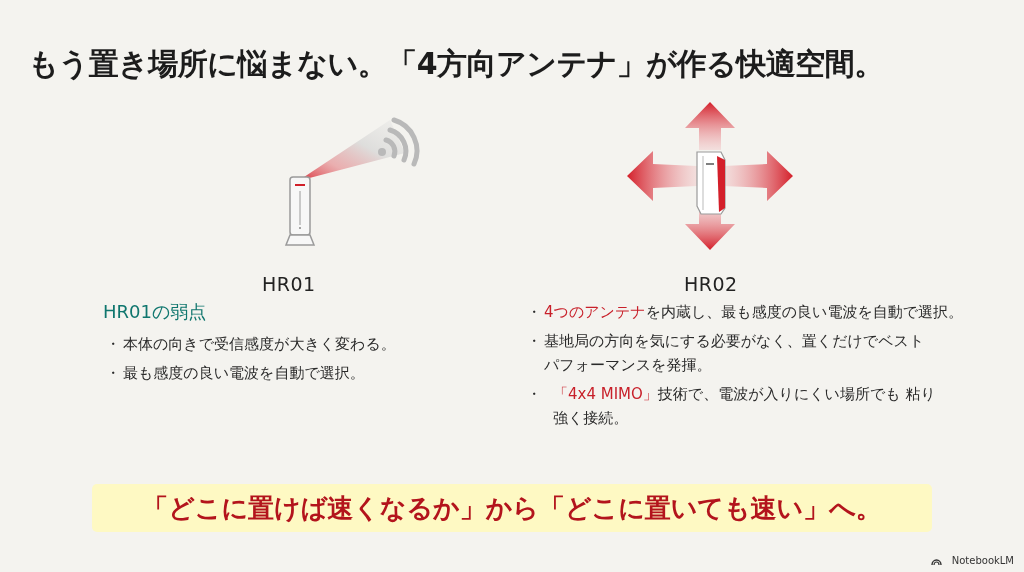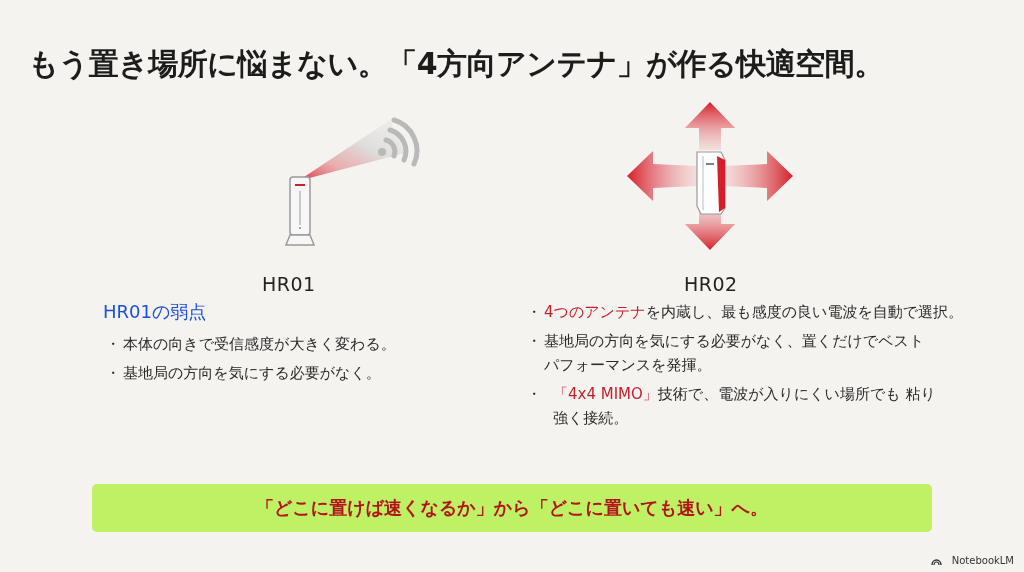--- a/index.html
+++ b/index.html
@@ -13,29 +13,29 @@
   .title {
     position: absolute; left: 0; top: 44px; width: 912px;
     text-align: center; font-size: 30px; font-weight: bold; letter-spacing: -0.5px;
     color: #1c1c1c;
   }
   .illus { position: absolute; }
   .label-model {
     position: absolute; font-size: 19px; color: #222; letter-spacing: 0.5px; margin-top: 16px;
   }
   .section { position: absolute; }
-  .section-title { font-size: 18px; color: #1d4ed8; margin-bottom: 8px; }
+  .section-title { font-size: 18px; color: #0f766e; margin-bottom: 8px; }
   .bullet { font-size: 15px; color: #2a2a2a; line-height: 24px; margin-bottom: 5px; display: flex; }
   .bullet .dot { width: 20px; flex: none; text-align: center; }
   .bullet .red { color: #c8202a; }
   .banner {
     position: absolute; left: 92px; top: 484px; width: 840px; height: 48px;
-    background: #bef264; border-radius: 5px;
+    background: #fef9c3; border-radius: 5px;
     display: flex; align-items: center; justify-content: center;
-    color: #b3141c; font-size: 18px; font-weight: bold;
+    color: #b3141c; font-size: 26px; font-weight: bold;
   }
   .brand {
     position: absolute; right: 10px; bottom: 6px; font-size: 10px; color: #333;
     display: flex; align-items: center; gap: 10px;
   }
 </style>
 </head>
 <body>
 
 <div class="title">もう置き場所に悩まない。「4方向アンテナ」が作る快適空間。</div>
@@ -99,21 +99,21 @@
 <div class="label-model" style="left:684px; top:257px;">HR02</div>
 
 <div class="section" style="left:103px; top:300px; width:380px;">
   <div class="section-title">HR01の弱点</div>
   <div class="bullet">
     <span class="dot">・</span>
     <span>本体の向きで受信感度が大きく変わる。</span>
   </div>
   <div class="bullet">
     <span class="dot">・</span>
-    <span>基地局の方向を気にする必要がなく。</span>
+    <span>最も感度の良い電波を自動で選択。</span>
   </div>
 </div>
 
 <div class="section" style="left:524px; top:300px; width:440px;">
   <div class="bullet">
     <span class="dot">・</span>
     <span><span class="red">4つのアンテナ</span><span>を内蔵し、最も感度の良い電波を自動で選択。</span></span>
   </div>
   <div class="bullet">
     <span class="dot">・</span>

